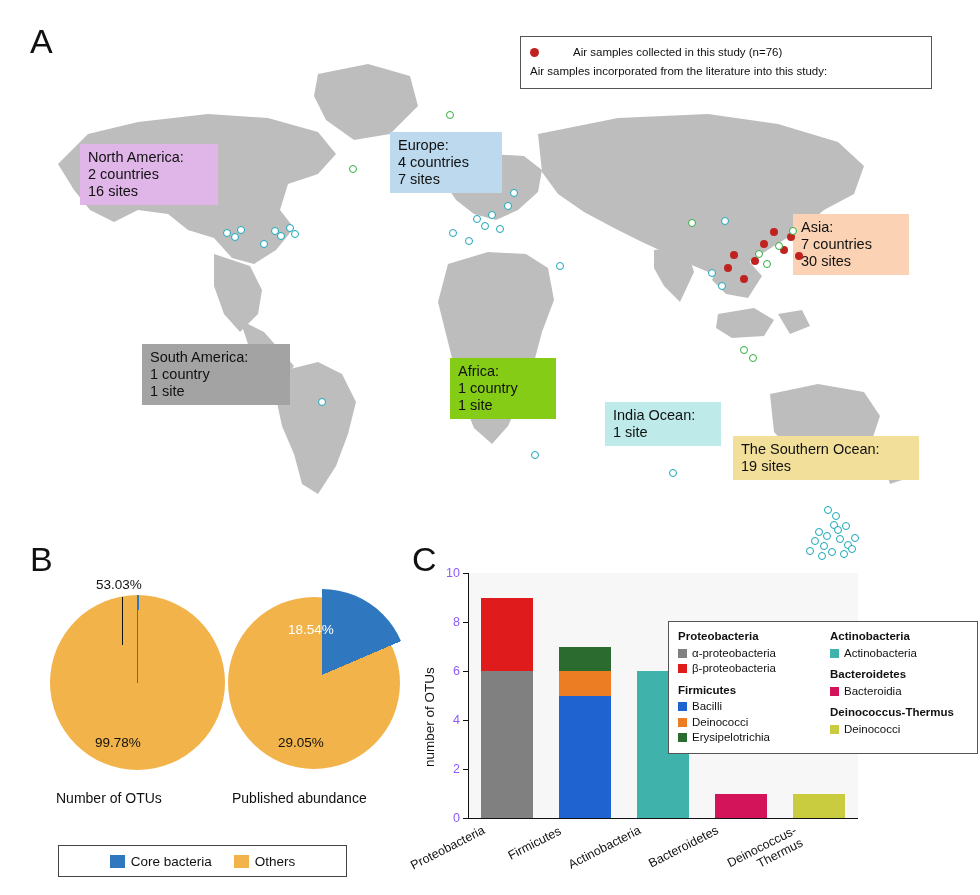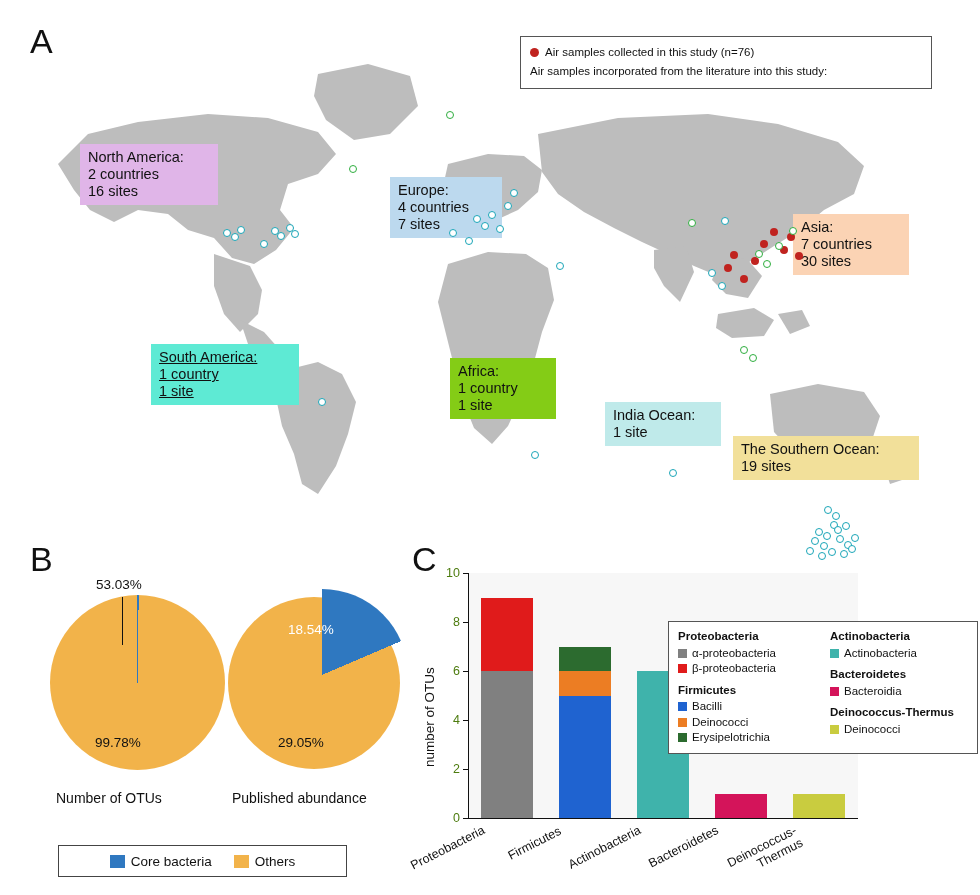--- a/index.html
+++ b/index.html
@@ -15,21 +15,21 @@
   
   #panelA{position:absolute;left:0;top:0;width:980px;height:545px;}
   #mapWrap{position:absolute;left:18px;top:14px;width:950px;height:520px;}
   .worldmap{position:absolute;inset:0;}
   .legendbox{
     position:absolute;right:36px;top:22px;width:392px;
     border:1px solid #555;background:#fff;padding:7px 9px 8px 9px;
     font-size:11.5px;line-height:16px;
   }
   .legendbox .lrow{display:flex;align-items:center;gap:6px;white-space:nowrap;}
-  .legendbox .ltext{font-size:11.5px;}
+  .legendbox .ltext{font-size:11.5px;margin-left:28px;}
   .dot{width:9px;height:9px;border-radius:50%;display:inline-block;flex:0 0 auto;}
   .dot.red{background:#c0231f;}
   .dot.cyan{background:#ffffff;border:1.6px solid #1ba6b8;}
   .dot.green{background:#ffffff;border:1.6px solid #2fae3f;}
   .legendsub{font-size:11.5px;margin:3px 0 1px 0;}
   .regionbox{
     position:absolute;padding:5px 8px;font-size:14.5px;line-height:17px;color:#111;
   }
   .site{position:absolute;width:8px;height:8px;border-radius:50%;}
   .site.red{background:#c0231f;}
@@ -48,21 +48,21 @@
     border:1px solid #444;background:#fff;display:flex;align-items:center;
     justify-content:center;gap:22px;font-size:13.5px;
   }
   .swatch{width:15px;height:13px;display:inline-block;margin-right:6px;vertical-align:-2px;}
   .sw-core{background:#2f78c0;}
   .sw-others{background:#f2b34a;}
 
   
   #panelC{position:absolute;left:400px;top:545px;width:580px;height:350px;}
   #plotbg{position:absolute;left:68px;top:28px;width:390px;height:245px;background:#f7f7f7;}
-  .ytick{position:absolute;right:0;font-size:12.5px;color:#4d7c0f;transform:translateY(-50%);}
+  .ytick{position:absolute;right:0;font-size:12.5px;color:#8b5cf6;transform:translateY(-50%);}
   .ytickline{position:absolute;height:1px;width:5px;background:#111;}
   .yaxis{position:absolute;width:1px;background:#111;}
   .xaxis{position:absolute;height:1px;background:#111;}
   .ylab{
     position:absolute;font-size:13.5px;color:#111;
     transform:rotate(-90deg);transform-origin:left top;white-space:nowrap;
   }
   .bar{position:absolute;bottom:0;}
   .seg{position:absolute;left:0;width:100%;}
   .xcat{
@@ -122,27 +122,27 @@
         <span class="dot red"></span>
         <span class="ltext">Air samples collected in this study (n=76)</span>
       </div>
       <div class="legendsub">Air samples incorporated from the literature into this study:</div>
     </div>
 
     <div id="regions">
         <div class="regionbox" style="left: 62px; top: 130px; width: 122px; background: rgb(224, 181, 232); white-space: pre-line;">North America:
 2 countries
 16 sites</div>
-        <div class="regionbox" style="left: 372px; top: 118px; width: 96px; background: rgb(188, 217, 238); white-space: pre-line; margin-top: 45px;">Europe:
+        <div class="regionbox" style="left: 372px; top: 118px; width: 96px; background: rgb(188, 217, 238); white-space: pre-line;">Europe:
 4 countries
 7 sites</div>
         <div class="regionbox" style="left: 775px; top: 200px; width: 100px; background: rgb(251, 211, 180); white-space: pre-line;">Asia:
 7 countries
 30 sites</div>
-        <div class="regionbox" style="left: 133px; top: 330px; width: 132px; background: #5eead4; white-space: pre-line; text-decoration: underline;">South America:
+        <div class="regionbox" style="left: 124px; top: 330px; width: 132px; background: #a3a3a3; white-space: pre-line;">South America:
 1 country
 1 site</div>
         <div class="regionbox" style="left: 432px; top: 344px; width: 90px; background: #84cc16; white-space: pre-line;">Africa:
 1 country
 1 site</div>
         <div class="regionbox" style="left: 587px; top: 388px; width: 100px; background: rgb(191, 234, 234); white-space: pre-line;">India Ocean:
 1 site</div>
         <div class="regionbox" style="left: 715px; top: 422px; width: 170px; background: rgb(242, 224, 154); white-space: pre-line;">The Southern Ocean:
 19 sites</div>
       </div>

